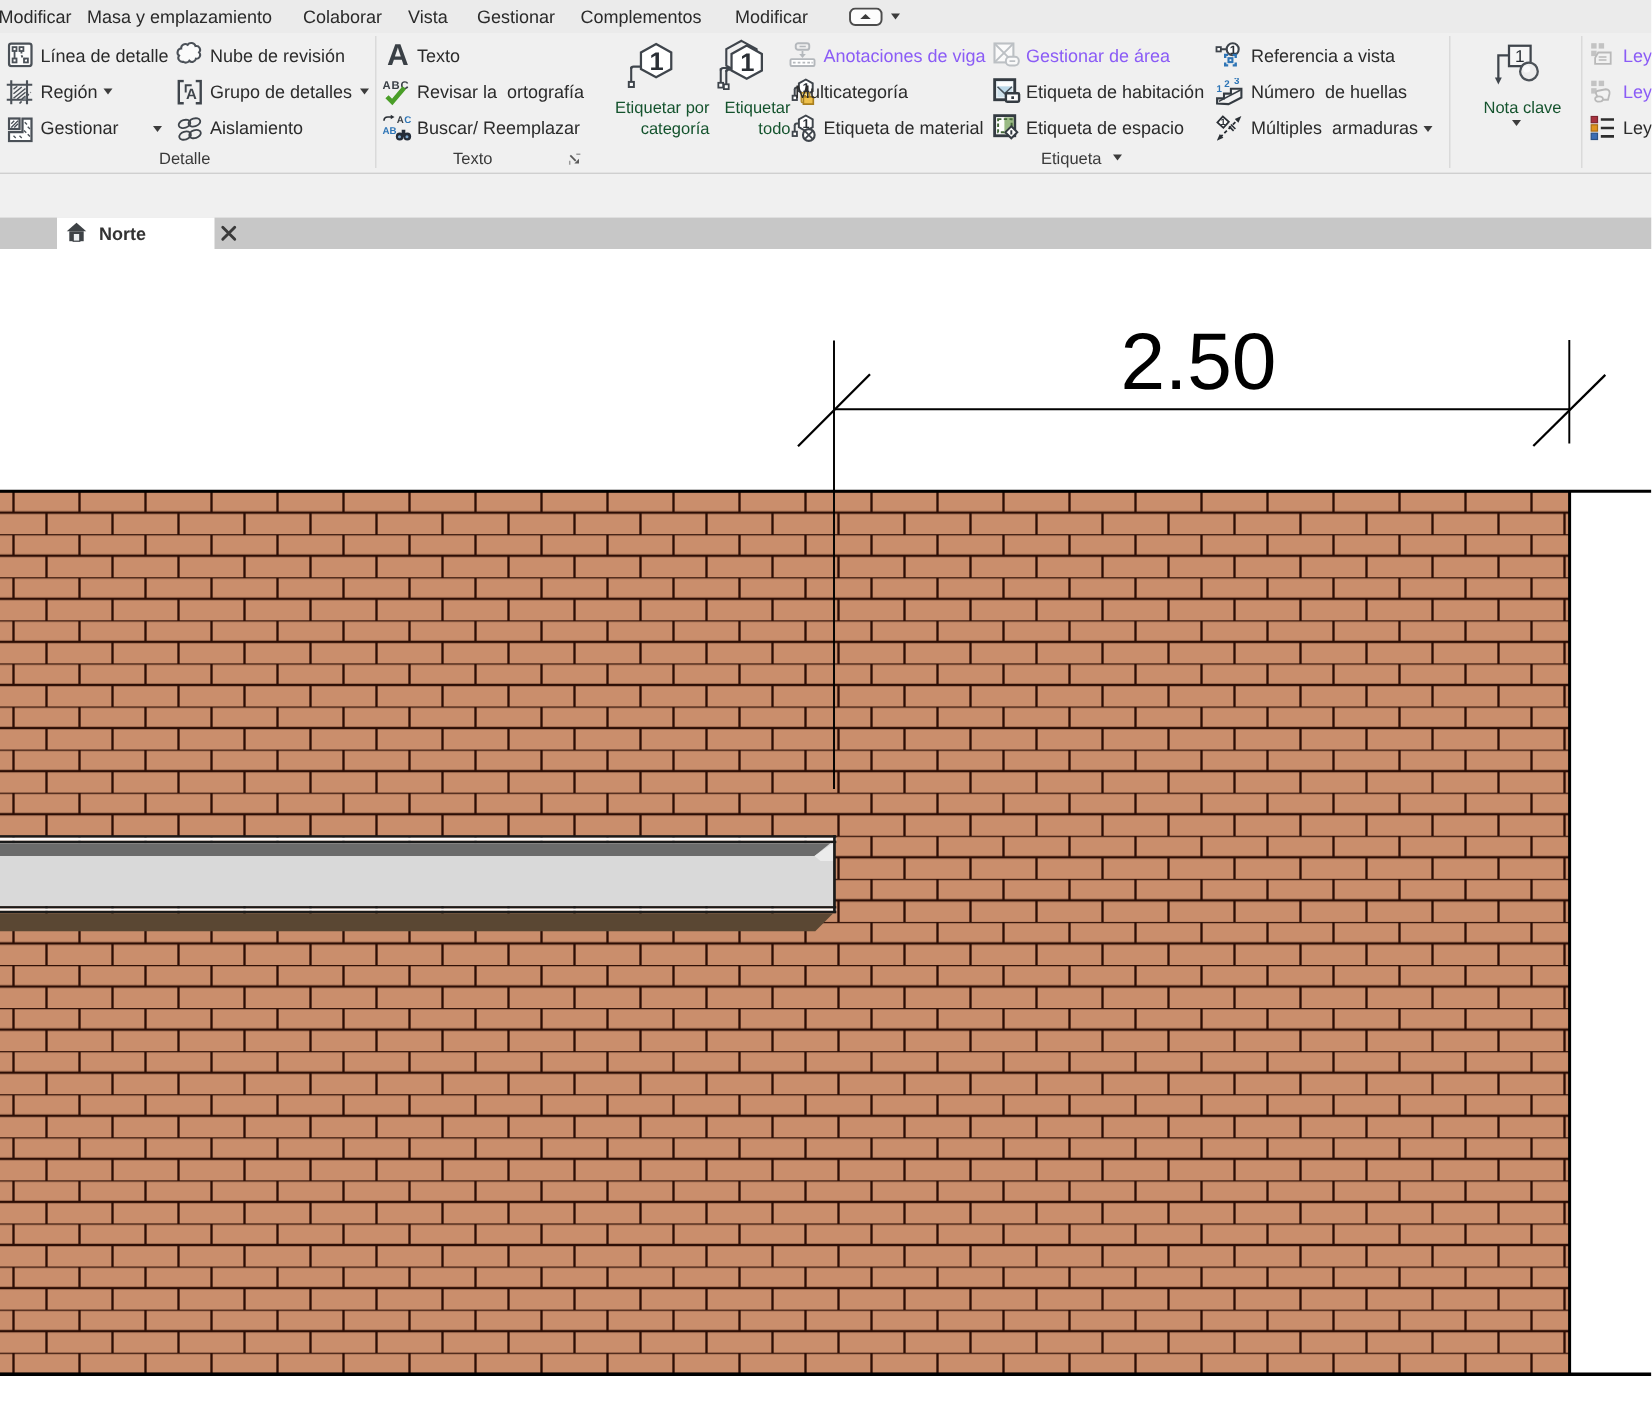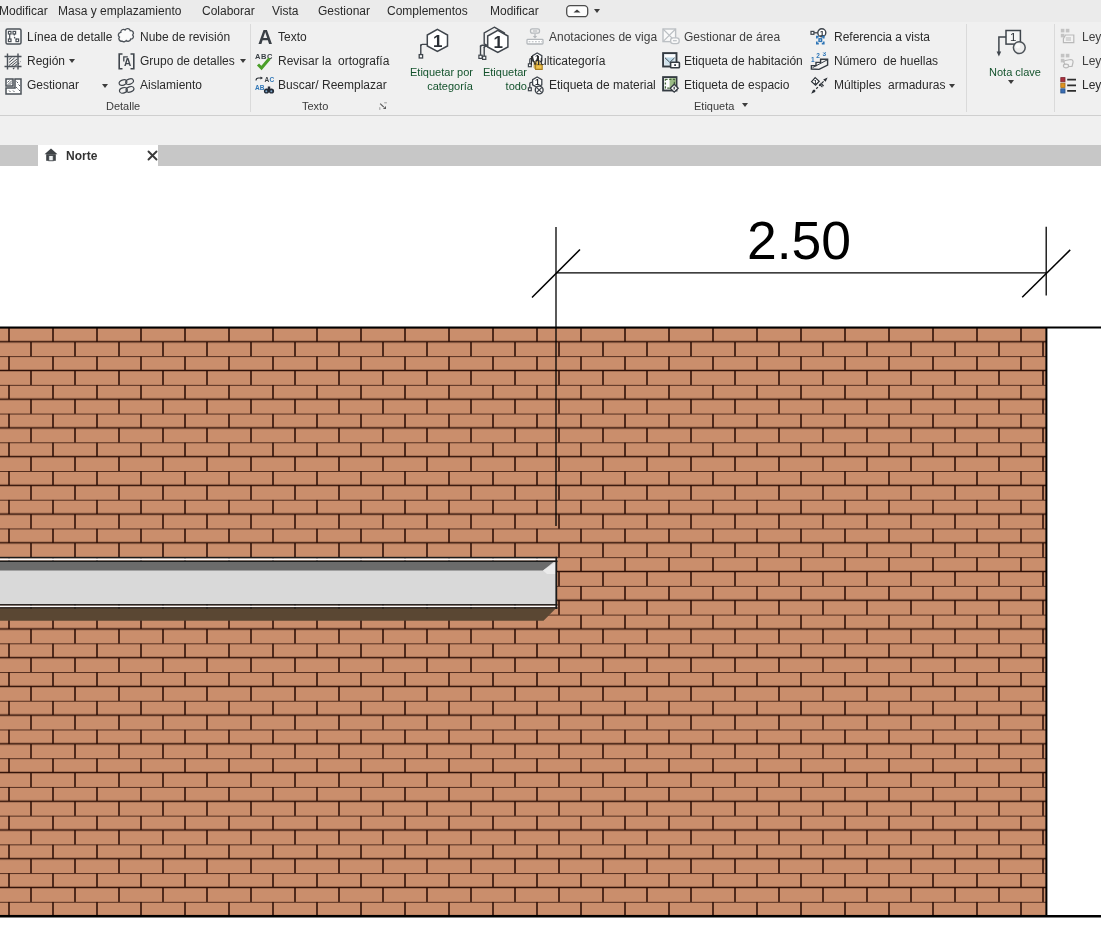--- a/index.html
+++ b/index.html
@@ -2,24 +2,24 @@
 <html><head><meta charset="utf-8"><style>
 html,body{margin:0;padding:0}
 body{width:1101px;height:944px;overflow:hidden;position:relative;font-family:"Liberation Sans",sans-serif;background:#fff}
 .abs{position:absolute}
 #menubar{left:0;top:0;width:1101px;height:22px;background:#ebebeb}
 .mtab{position:absolute;top:4px;font-size:12px;color:#2a2a2a;white-space:nowrap}
 #ribbon{left:0;top:22px;width:1101px;height:93px;background:#f0f0f0}
 #ribline{left:0;top:115px;width:1101px;height:1px;background:#cfcfcf}
 #strip{left:0;top:116px;width:1101px;height:29px;background:#f0f0f0}
 #tabbar{left:0;top:145px;width:1101px;height:21px;background:#c7c7c7}
-#vtab{position:absolute;left:38px;top:0;width:120px;height:21px;background:#fff}
+#vtab{position:absolute;left:38px;top:0;width:105px;height:21px;background:#fff}
 #canvas{left:0;top:166px;width:1101px;height:778px;background:#fff}
 .rtext{position:absolute;font-size:12px;color:#2b2b2b;white-space:nowrap;line-height:12px}
-.gray{color:#404040}
+.gray{color:#8b5cf6}
 .plabel{position:absolute;font-size:11px;color:#3a3a3a;white-space:nowrap;line-height:11px}
 .sep{position:absolute;top:2px;width:1px;height:88px;background:#dadada}
 .dn{position:absolute;width:0;height:0;border-left:3.5px solid transparent;border-right:3.5px solid transparent;border-top:4px solid #3c3c3c}
 .bigtxt{position:absolute;font-size:11px;color:#14532d;text-align:right;line-height:14px;white-space:nowrap}
 .icon{position:absolute}
 </style></head>
 <body>
 <div class="abs" id="menubar">
 <span class="mtab" style="left:-1px">Modificar</span>
 <span class="mtab" style="left:58px">Masa y emplazamiento</span>

